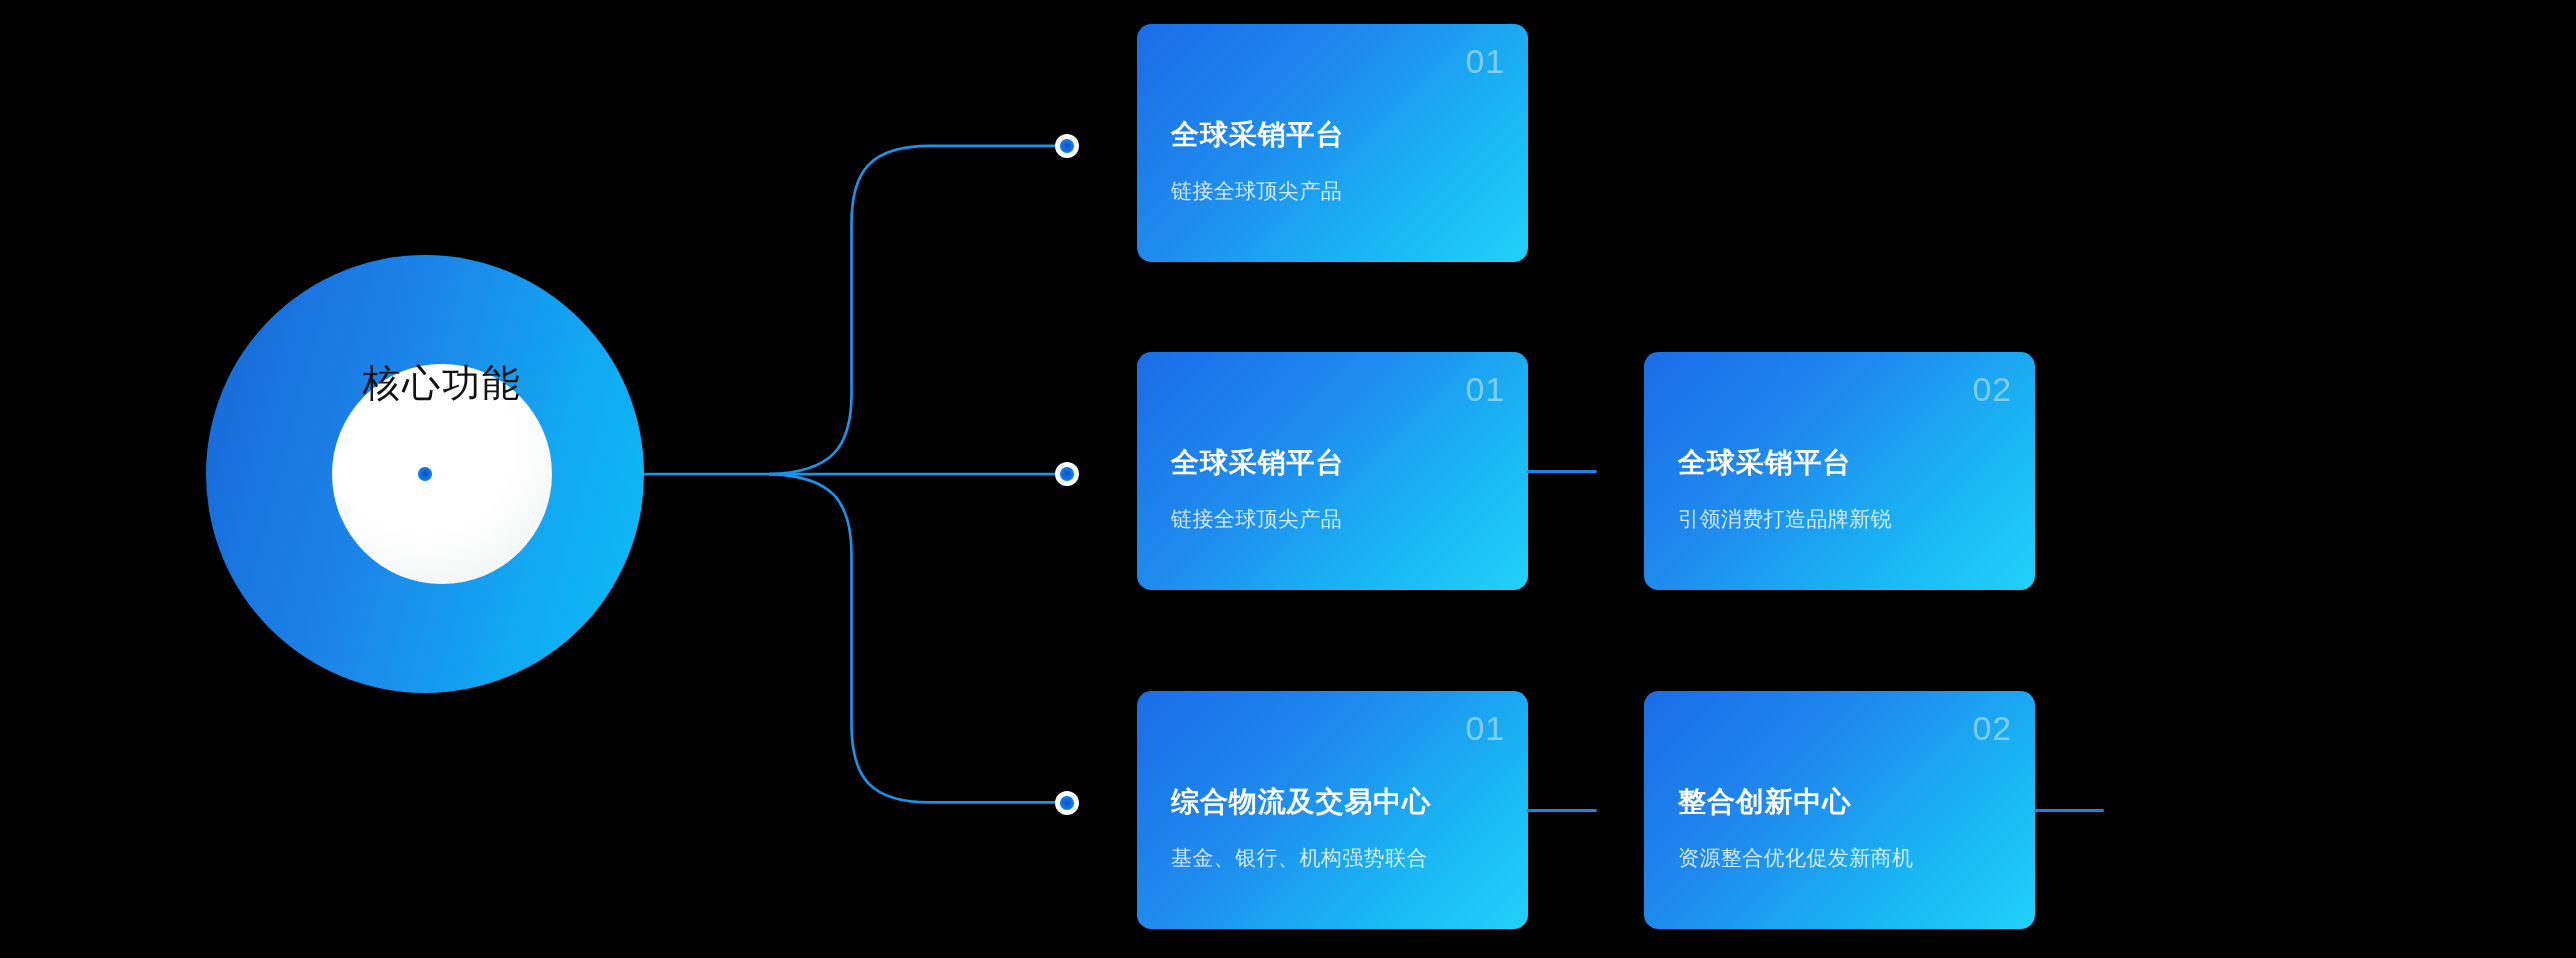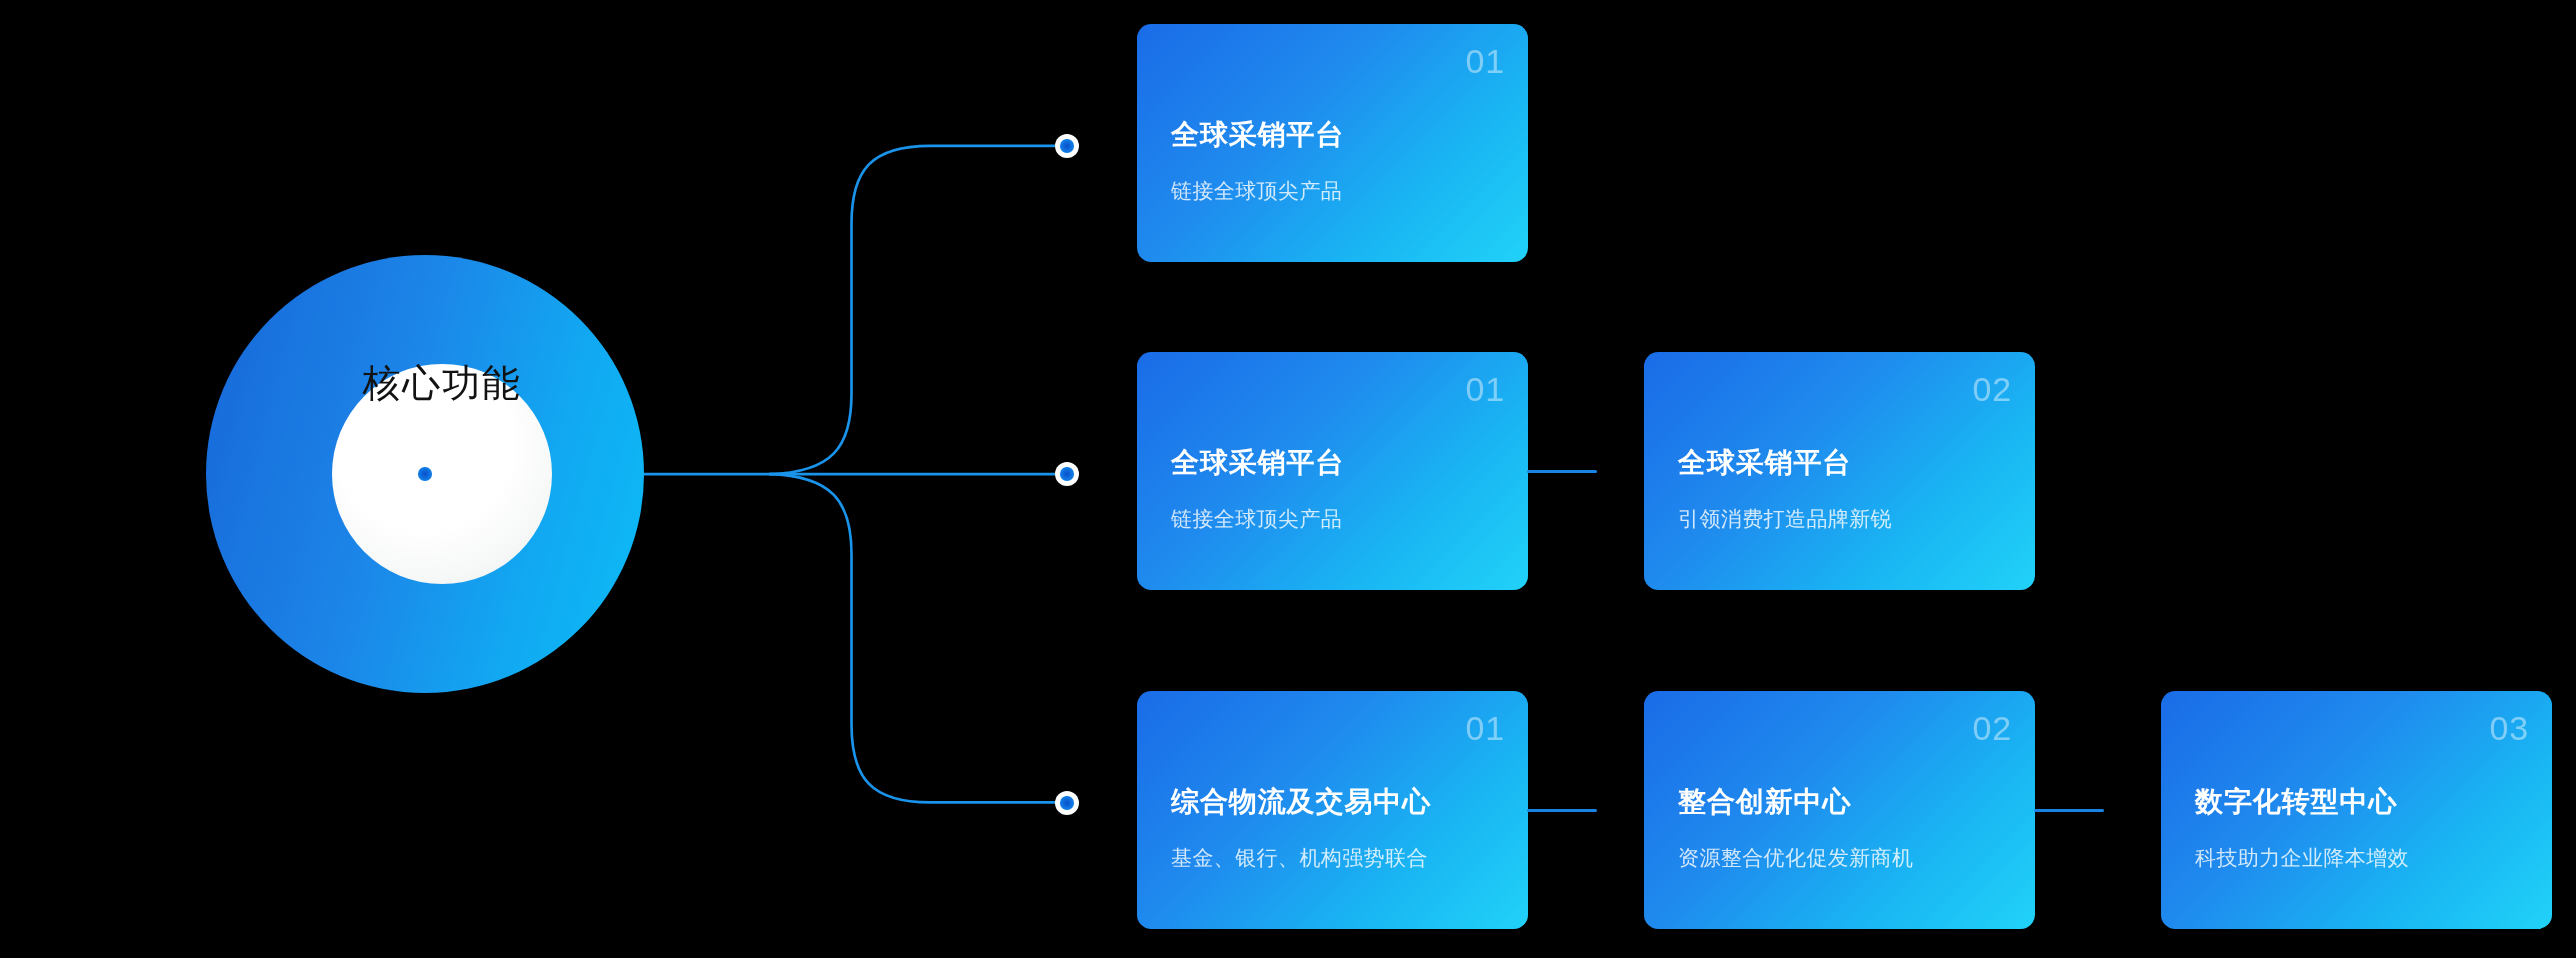--- a/index.html
+++ b/index.html
@@ -194,20 +194,15 @@
   <div class="card-link" style="left:1527px; top:809px; width:70px;"></div>
 
   <div class="card" style="left:1628px; top:691px;">
     <span class="card-number">02</span>
     <span class="card-title">整合创新中心</span>
     <span class="card-subtitle">资源整合优化促发新商机</span>
   </div>
 
   <div class="card-link" style="left:2034px; top:809px; width:70px;"></div>
 
-  <div class="card" style="left:2145px; top:691px;">
-    <span class="card-number">03</span>
-    <span class="card-title">数字化转型中心</span>
-    <span class="card-subtitle">科技助力企业降本增效</span>
-  </div>
 
 </div>
 
 
 </body></html>

